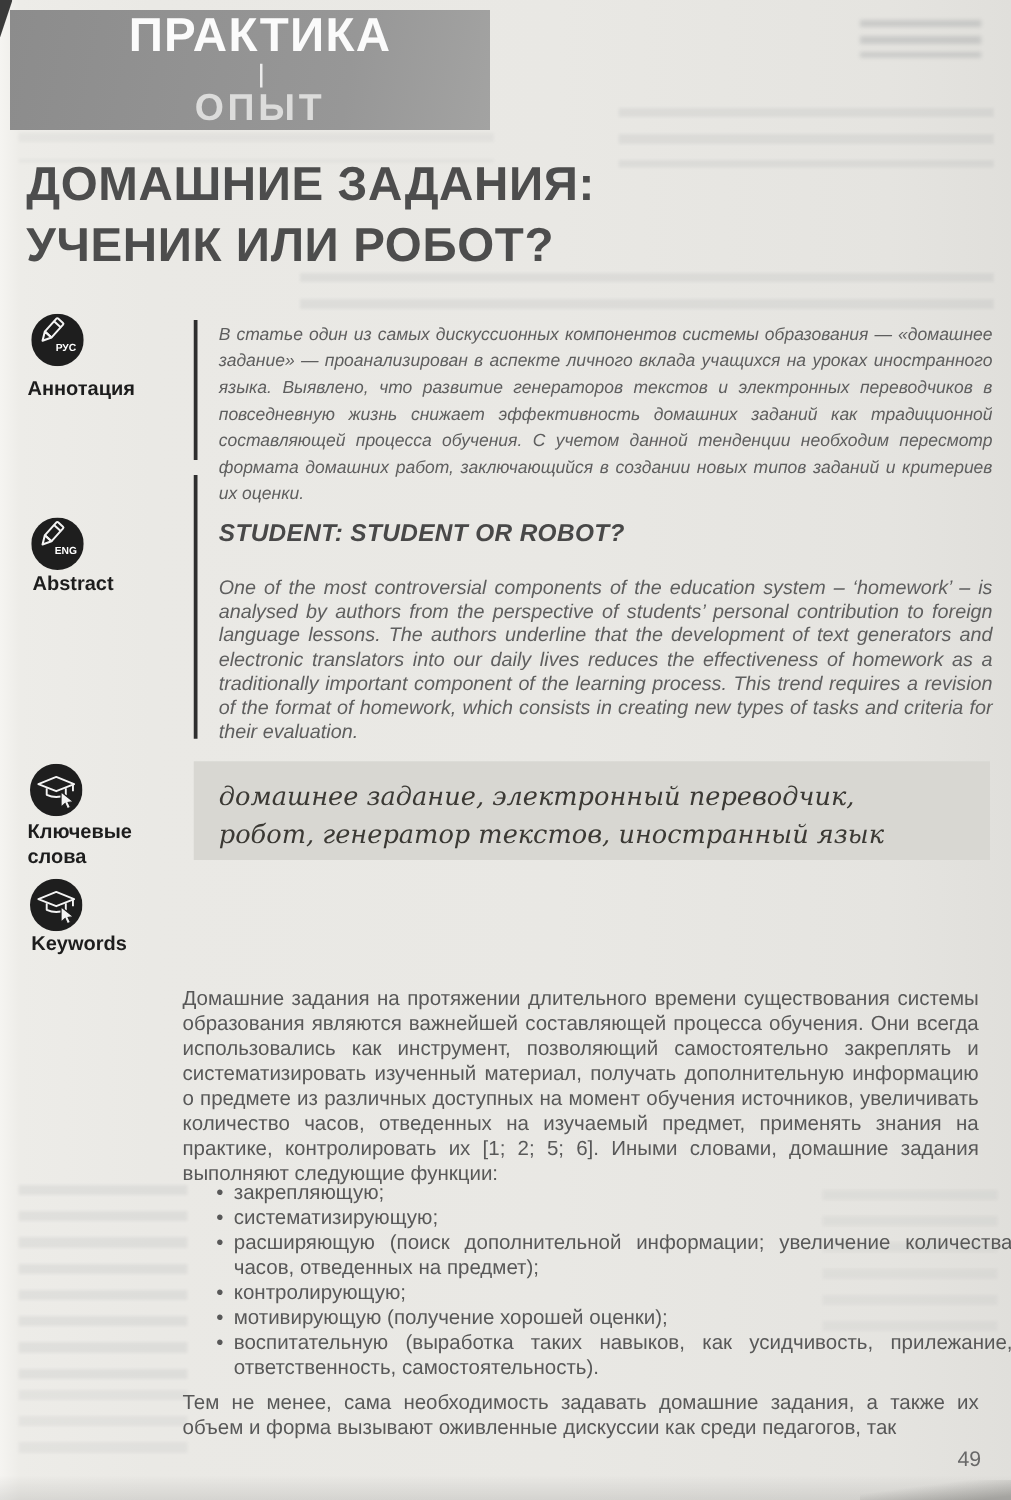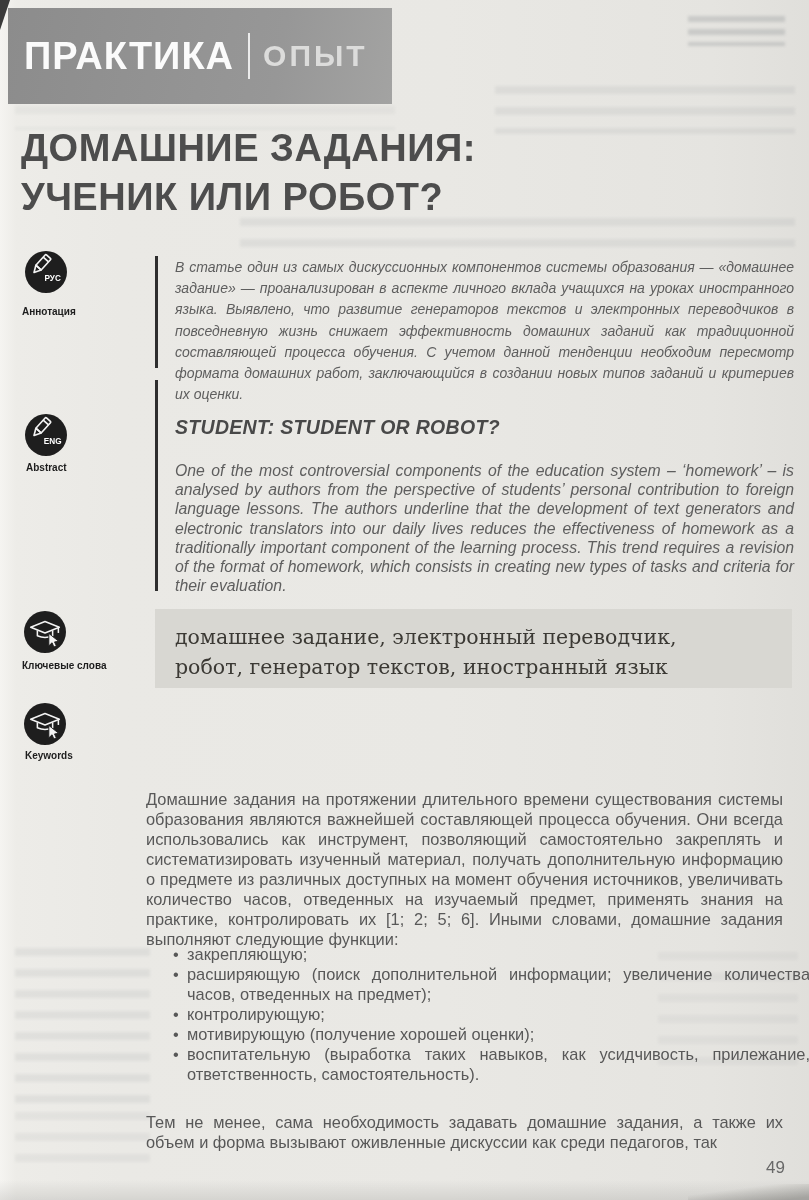--- a/index.html
+++ b/index.html
@@ -17,34 +17,34 @@
 
   
   .bleed{position:absolute;opacity:.16;filter:blur(1.4px);
     background:repeating-linear-gradient(180deg,rgba(110,116,122,.6) 0 8px,rgba(110,116,122,0) 8px 21px);}
   .bleed-blob{position:absolute;opacity:.30;filter:blur(1.6px);
     background:repeating-linear-gradient(180deg,rgba(100,106,112,.7) 0 6px,rgba(100,106,112,0) 6px 13px);}
 
   .header-badge{
     position:absolute;left:8px;top:8px;width:384px;height:96px;
     background:linear-gradient(100deg,#8c8c8c 0%,#979797 70%,#a3a3a2 100%);
-    display:flex;align-items:center;padding-left:16px;box-sizing:border-box;
+    display:flex;align-items:center;padding-left:16px;box-sizing:border-box;flex-direction:column;
   }
   .header-section{font-size:38px;font-weight:700;color:#fbfbfb;letter-spacing:1px;}
   .header-divider{width:2px;height:46px;background:rgba(255,255,255,.82);margin:0 13px 0 14px;}
   .header-subsection{font-size:30px;font-weight:700;color:#dcdcdb;letter-spacing:3px;}
 
   .page-title{
     position:absolute;left:21px;top:124px;width:780px;
     font-size:38px;line-height:49px;font-weight:800;color:#4d4d4d;letter-spacing:.5px;
   }
 
   .icon-circle{position:absolute;width:42px;height:42px;}
   .icon-label{
-    position:absolute;font-size:10px;font-weight:700;color:#1d1d1d;line-height:20px;width:110px;
+    position:absolute;font-size:16px;font-weight:700;color:#1d1d1d;line-height:20px;width:110px;
   }
 
   .rule{position:absolute;left:155px;width:3px;background:#2e2e2e;}
   .rule-annotation{top:256px;height:112px;}
   .rule-abstract{top:380px;height:211px;}
 
   .annotation-text{
     position:absolute;left:175px;top:257px;width:619px;
     font-style:italic;font-size:14px;line-height:21.2px;color:#5e5e5e;text-align:justify;
   }
@@ -55,21 +55,21 @@
   .abstract-text{
     position:absolute;left:175px;top:461px;width:619px;
     font-style:italic;font-size:15.8px;line-height:19.2px;color:#5e5e5e;text-align:justify;
   }
 
   .kw-box{position:absolute;left:155px;width:637px;background:#d8d7d2;}
   .kw-box-ru{top:609px;height:79px;}
   .kw-box-en{top:696px;height:77px;}
   .kw-text{
     position:absolute;left:20px;width:560px;
-    font-family:"DejaVu Serif","Liberation Serif",serif;
+    font-family:"DejaVu Serif","Liberation Serif",serif;font-style:italic;
     color:#3b3934;font-size:20.5px;line-height:30px;
   }
   .kw-text-ru{top:13px;}
   .kw-text-en{top:13px;}
 
   .body-copy{position:absolute;left:146px;width:637px;color:#585858;}
   .body-p{font-size:16.4px;line-height:20px;text-align:justify;margin:0;}
   .body-p1{top:789px;}
   .body-p2{top:1112px;}
   .body-list{position:absolute;left:158px;top:944px;width:637px;
@@ -154,20 +154,21 @@
       <line x1="36" y1="17" x2="36" y2="23"></line>
     </g>
     <path d="M26 23.5 L26 36.5 L29.4 33.3 L31.3 37.8 L33.9 36.5 L32 32.4 L36.4 31.8 Z" fill="#f4f4f4" stroke="#1e1e1e" stroke-width="1"></path>
   </svg>
   <div class="icon-label" style="left:25px;top:746px;">Keywords</div>
 
   <p class="body-copy body-p body-p1">Домашние задания на протяжении длительного времени существования системы образования являются важнейшей составляющей процесса обучения. Они всегда использовались как инструмент, позволяющий самостоятельно закреплять и систематизировать изученный материал, получать дополнительную информацию о предмете из различных доступных на момент обучения источников, увеличивать количество часов, отведенных на изучаемый предмет, применять знания на практике, контролировать их [1; 2; 5; 6]. Иными словами, домашние задания выполняют следующие функции:</p>
 
   <ul class="body-list">
     <li>закрепляющую;</li>
+    <li>систематизирующую;</li>
     <li>расширяющую (поиск дополнительной информации; увеличение количества часов, отведенных на предмет);</li>
     <li>контролирующую;</li>
     <li>мотивирующую (получение хорошей оценки);</li>
     <li>воспитательную (выработка таких навыков, как усидчивость, прилежание, ответственность, самостоятельность).</li>
   </ul>
 
   <p class="body-copy body-p body-p2">Тем не менее, сама необходимость задавать домашние задания, а также их объем и форма вызывают оживленные дискуссии как среди педагогов, так</p>
 
   <div class="page-number">49</div>
 

